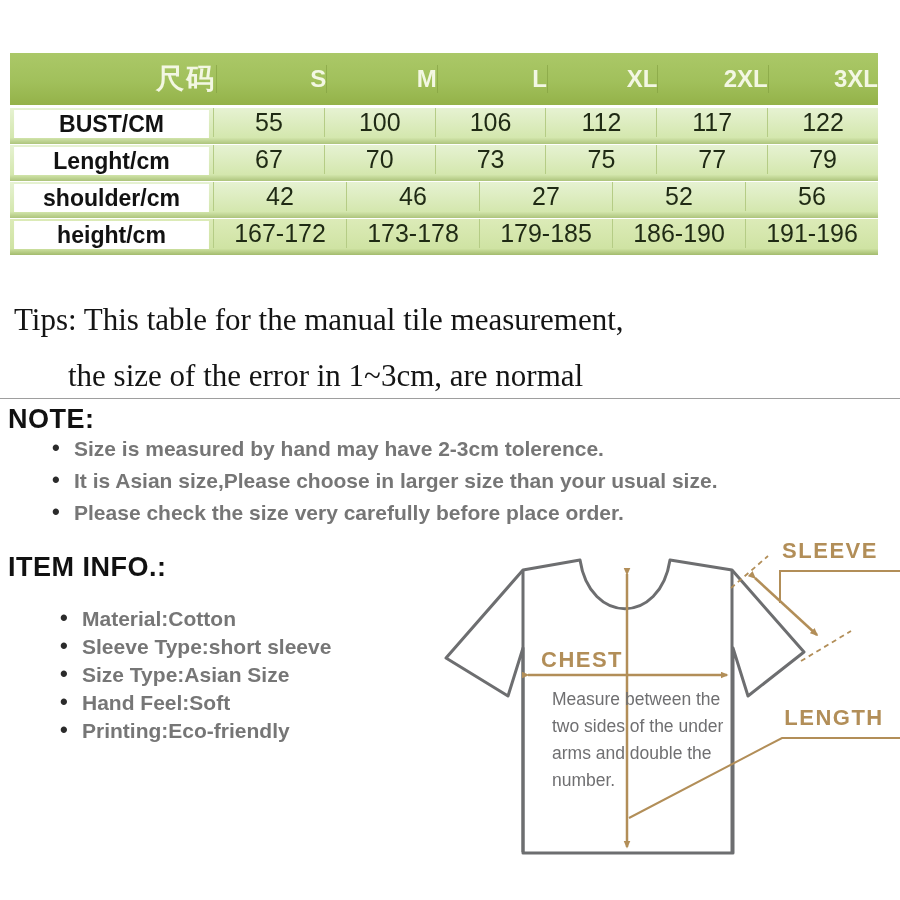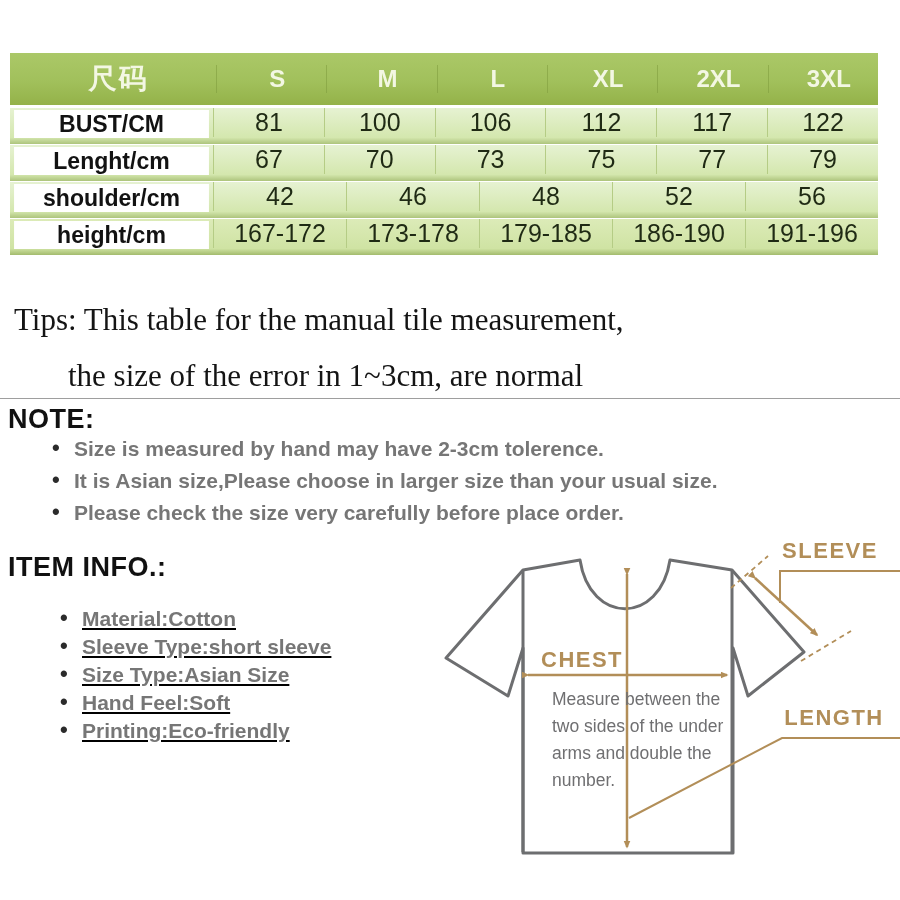--- a/index.html
+++ b/index.html
@@ -15,21 +15,21 @@
     --divider-gray:#9e9e9e; --tips-text:#141414;
   }
 
   
   .size-table { position:absolute; left:10px; top:53px; width:868px; }
   .st-header {
     display:flex; height:52px; align-items:center; margin-bottom:3px;
     background:linear-gradient(180deg, #abc868 0%, var(--header-green) 55%, #94b249 100%);
   }
   .st-hcell {
-    flex:1; text-align:center; color:var(--header-text); font-weight:bold;
+    flex:1; text-align:right; color:var(--header-text); font-weight:bold;
     font-size:24px; border-left:1px solid rgba(125,155,60,.55);padding-left:11px;
   }
   .st-hcell.st-hlabel { flex:none; width:206px; font-size:28px; border-left:none; letter-spacing:2px; }
   .st-row { display:flex; height:36px; margin-bottom:1px; align-items:flex-start;
     background:linear-gradient(180deg, var(--cell-green-top) 0%, var(--cell-green-bottom) 82%, var(--cell-edge) 100%);
   }
   .st-row.st-row-dark {
     background:linear-gradient(180deg, var(--height-row-top) 0%, var(--height-row-bottom) 82%, var(--height-row-edge) 100%);
   }
   .st-label {
@@ -54,21 +54,21 @@
   .note-heading { left:8px; top:404px; }
   .info-heading { left:8px; top:552px; }
   ul.bullets { position:absolute; list-style:none; }
   ul.bullets li {
     position:relative; padding-left:24px; font-size:21px; font-weight:bold;
     color:var(--note-gray); line-height:21px; white-space:nowrap;
   }
   ul.bullets li::before { content:"\2022"; position:absolute; left:2px; top:-1px; color:#2b2b2b; font-size:22px; }
   ul.note-list { left:50px; top:438px; }
   ul.note-list li { margin-bottom:11px; }
-  ul.info-list { left:58px; top:608px;text-decoration:underline; }
+  ul.info-list { left:58px; top:608px; }
   ul.info-list li { margin-bottom:7px; }
 
   
   .diagram { position:absolute; left:430px; top:540px; width:470px; height:360px; }
   .diagram svg { position:absolute; left:0; top:0; }
   .gray-stroke { stroke:var(--outline-gray); }
   .tan-stroke { stroke:var(--diagram-tan); }
   .tan-text { fill:var(--diagram-tan); font-family:"Liberation Sans", sans-serif; font-weight:bold; font-size:22px; letter-spacing:1.5px; }
   .measure-note {
     position:absolute; left:115px; top:146px; width:176px;
@@ -84,41 +84,41 @@
       <div class="st-hcell">S</div>
       <div class="st-hcell">M</div>
       <div class="st-hcell">L</div>
       <div class="st-hcell">XL</div>
       <div class="st-hcell">2XL</div>
       <div class="st-hcell">3XL</div>
     </div>
   <div id="size-table-body">
       <div class="st-row">
         <div class="st-label">BUST/CM</div>
-        <div class="st-cell">81</div>
+        <div class="st-cell">55</div>
         <div class="st-cell">100</div>
         <div class="st-cell">106</div>
         <div class="st-cell">112</div>
         <div class="st-cell">117</div>
         <div class="st-cell">122</div>
       </div>
       <div class="st-row">
         <div class="st-label">Lenght/cm</div>
         <div class="st-cell">67</div>
         <div class="st-cell">70</div>
         <div class="st-cell">73</div>
         <div class="st-cell">75</div>
         <div class="st-cell">77</div>
         <div class="st-cell">79</div>
       </div>
       <div class="st-row">
         <div class="st-label">shoulder/cm</div>
         <div class="st-cell">42</div>
         <div class="st-cell">46</div>
-        <div class="st-cell">48</div>
+        <div class="st-cell">27</div>
         <div class="st-cell">52</div>
         <div class="st-cell">56</div>
       </div>
       <div class="st-row st-row-dark">
         <div class="st-label">height/cm</div>
         <div class="st-cell">167-172</div>
         <div class="st-cell">173-178</div>
         <div class="st-cell">179-185</div>
         <div class="st-cell">186-190</div>
         <div class="st-cell">191-196</div>

